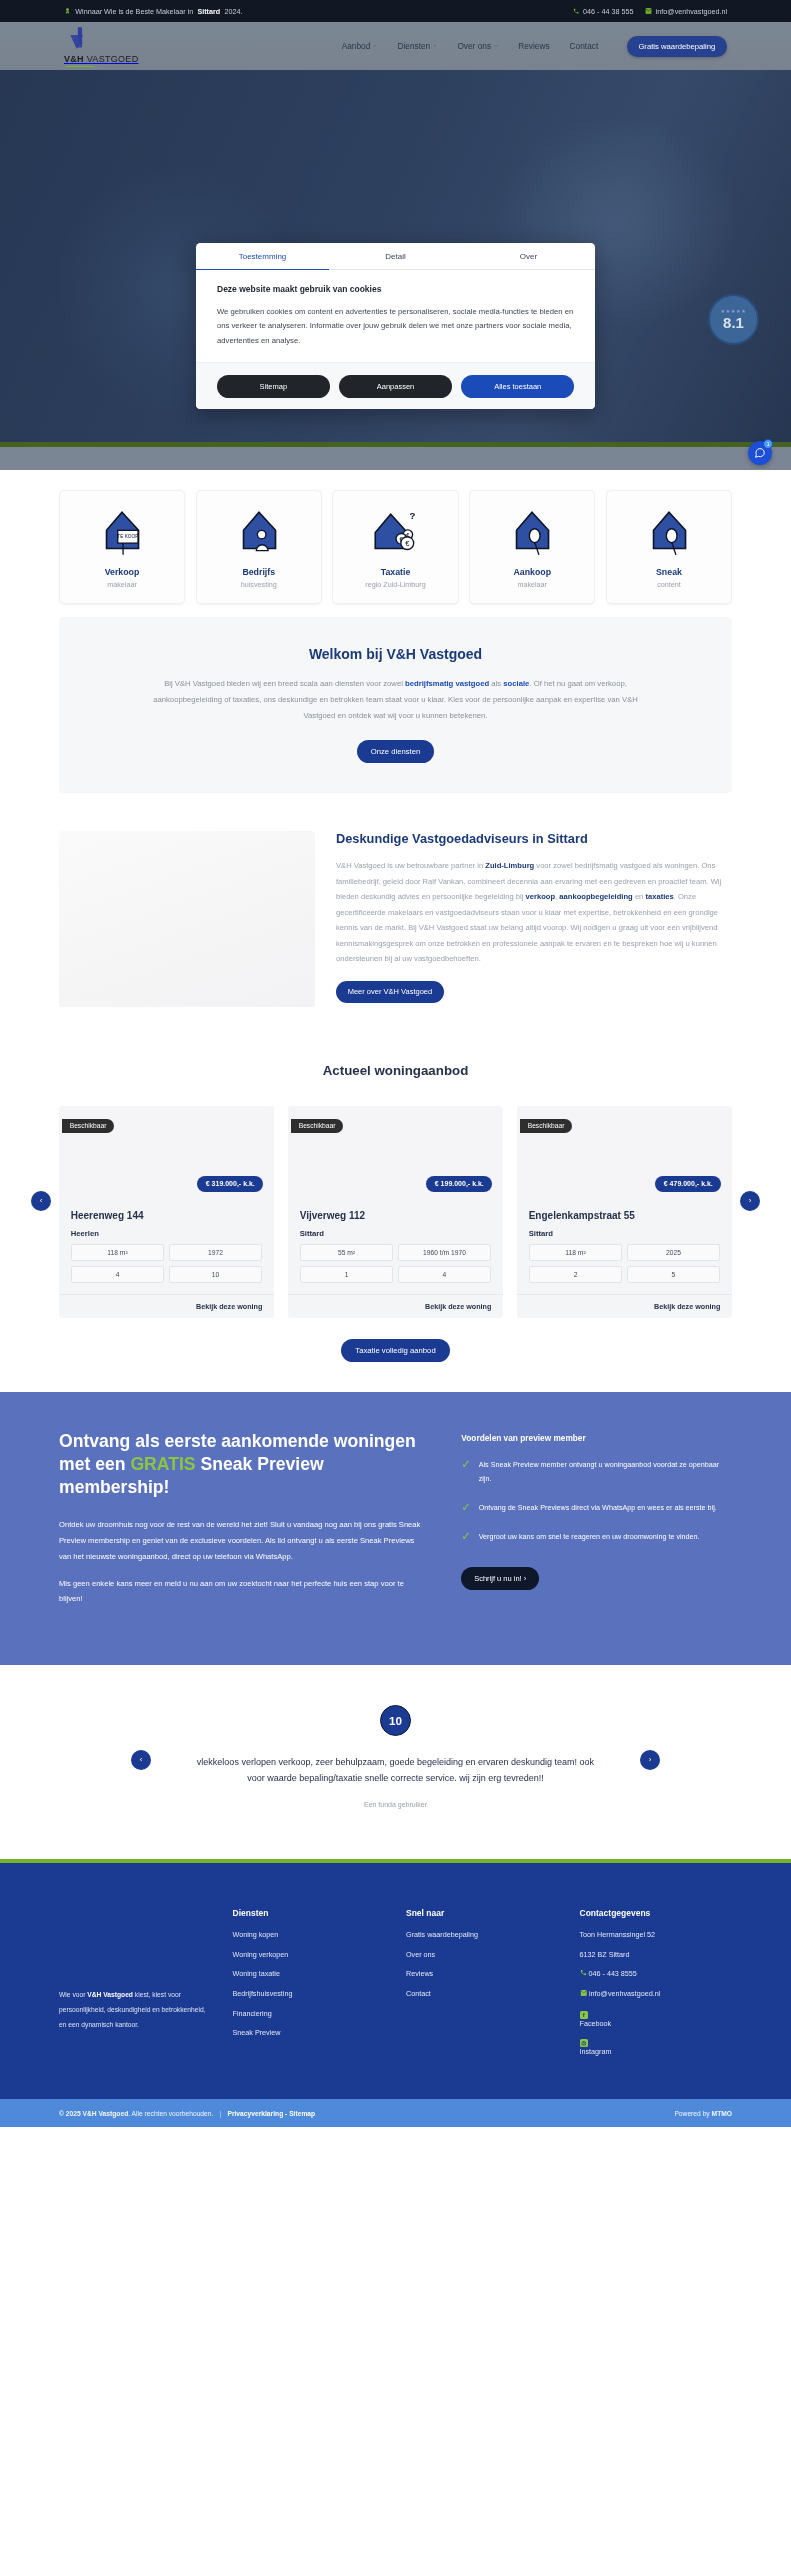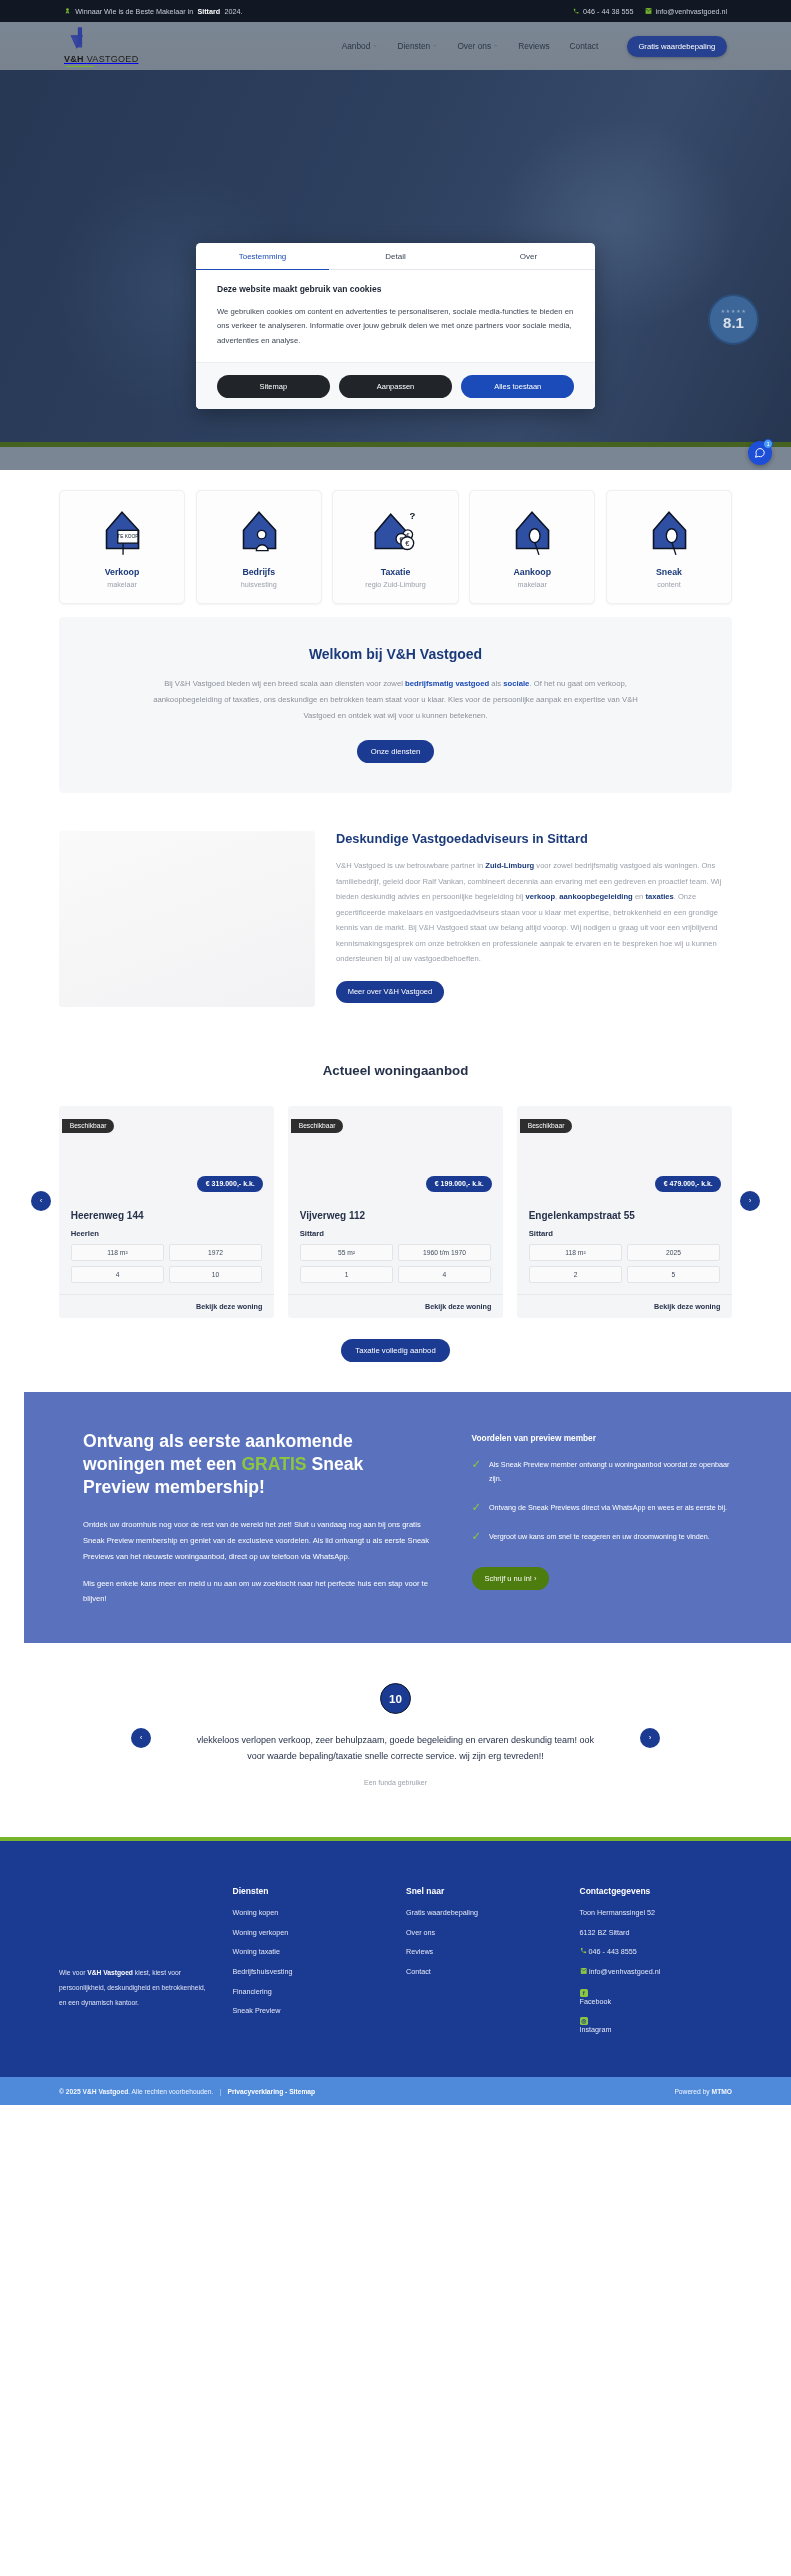--- a/index.html
+++ b/index.html
@@ -109,31 +109,31 @@
   .pcard-body h3{font-size:10px;font-weight:700;color:#26314a;margin-bottom:8.5px;}
   .pcard-city{font-size:7.7px;font-weight:700;color:#26314a;margin-bottom:5.3px;}
   .specs{display:grid;grid-template-columns:1fr 1fr;gap:4.3px;}
   .spec{border:0.5px solid #e2e4e8;border-radius:2.1px;background:#fafafa;text-align:center;font-size:6.7px;color:#3f4a5e;padding:4.3px 0;}
   .pcard-foot{border-top:0.5px solid #e6e8ec;margin-top:8.5px;padding:7px 11.7px;text-align:right;font-size:7.2px;font-weight:700;color:#26314a;cursor:pointer;}
   .arrow-btn{position:absolute;top:85px;width:20px;height:20px;border-radius:50%;background:#1b3a92;color:#fff;display:flex;align-items:center;justify-content:center;font-size:8px;cursor:pointer;z-index:5;border:none;}
   .arrow-left{left:31px;} .arrow-right{right:31px;}
   .listings-cta{text-align:center;padding:21px 0 30px;}
 
   
-  .sneak{background:#5a72bd;color:#fff;padding:38px 59px 24px;display:flex;gap:37px;margin-left:24px;}
+  .sneak{background:#5a72bd;color:#fff;padding:38px 59px 46px;display:flex;gap:37px;}
   .sneak-left{flex:1.35;}
   .sneak-left h2{font-size:17.6px;line-height:1.32;font-weight:700;margin-bottom:18px;}
   .sneak-left h2 .gratis{color:#8cc63f;}
   .sneak-left p{font-size:7.6px;line-height:2.05;margin-bottom:11.7px;}
   .sneak-right{flex:1;padding-top:3.2px;}
   .sneak-right h4{font-size:8.3px;font-weight:700;margin-bottom:15px;}
   .benefit{display:flex;gap:7.5px;margin-bottom:15px;align-items:flex-start;}
   .check{color:#8cc63f;font-size:11.7px;line-height:1;}
   .benefit span.txt{font-size:7.2px;line-height:1.95;}
-  .btn-sneak{background:#4d7c0f;color:#fff;border:none;border-radius:11.7px;padding:7px 12.8px;font-size:7.5px;cursor:pointer;margin-top:7.5px;}
+  .btn-sneak{background:#0f172a;color:#fff;border:none;border-radius:11.7px;padding:7px 12.8px;font-size:7.5px;cursor:pointer;margin-top:7.5px;}
 
   
   .review{padding:40px 59px 51px;text-align:center;position:relative;}
   .score{width:31px;height:31px;border-radius:50%;background:#1b3a92;border:1.6px solid #10182c;color:#fff;font-size:11.7px;font-weight:700;display:flex;align-items:center;justify-content:center;margin:0 auto 18px;}
   .review p{font-size:9px;line-height:1.85;color:#26314a;font-weight:500;max-width:416px;margin:12px auto;}
   .review .author{font-size:7px;color:#9aa0ab;margin-top:14px;font-weight:400;}
   .rv-arrow{position:absolute;top:85px;width:20px;height:20px;border-radius:50%;background:#1b3a92;color:#fff;display:flex;align-items:center;justify-content:center;font-size:8px;border:none;cursor:pointer;}
   .rv-left{left:131px;} .rv-right{right:131px;}
 
   

